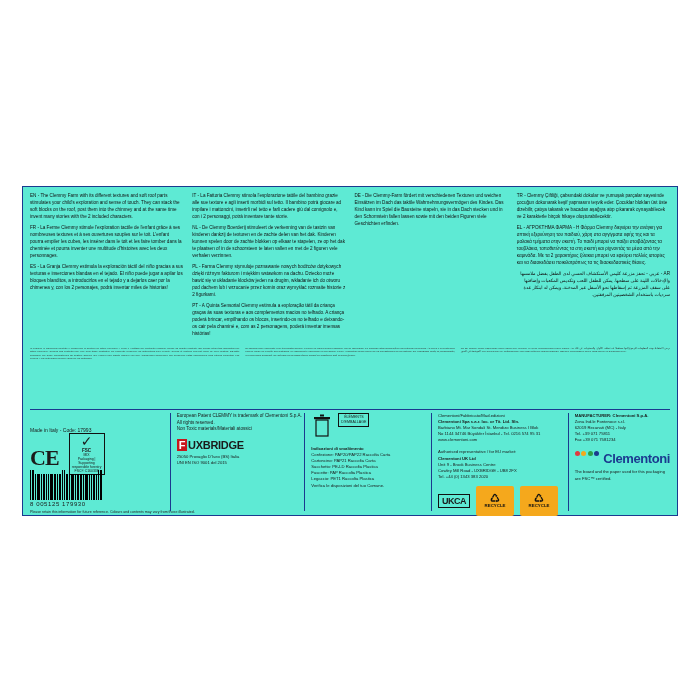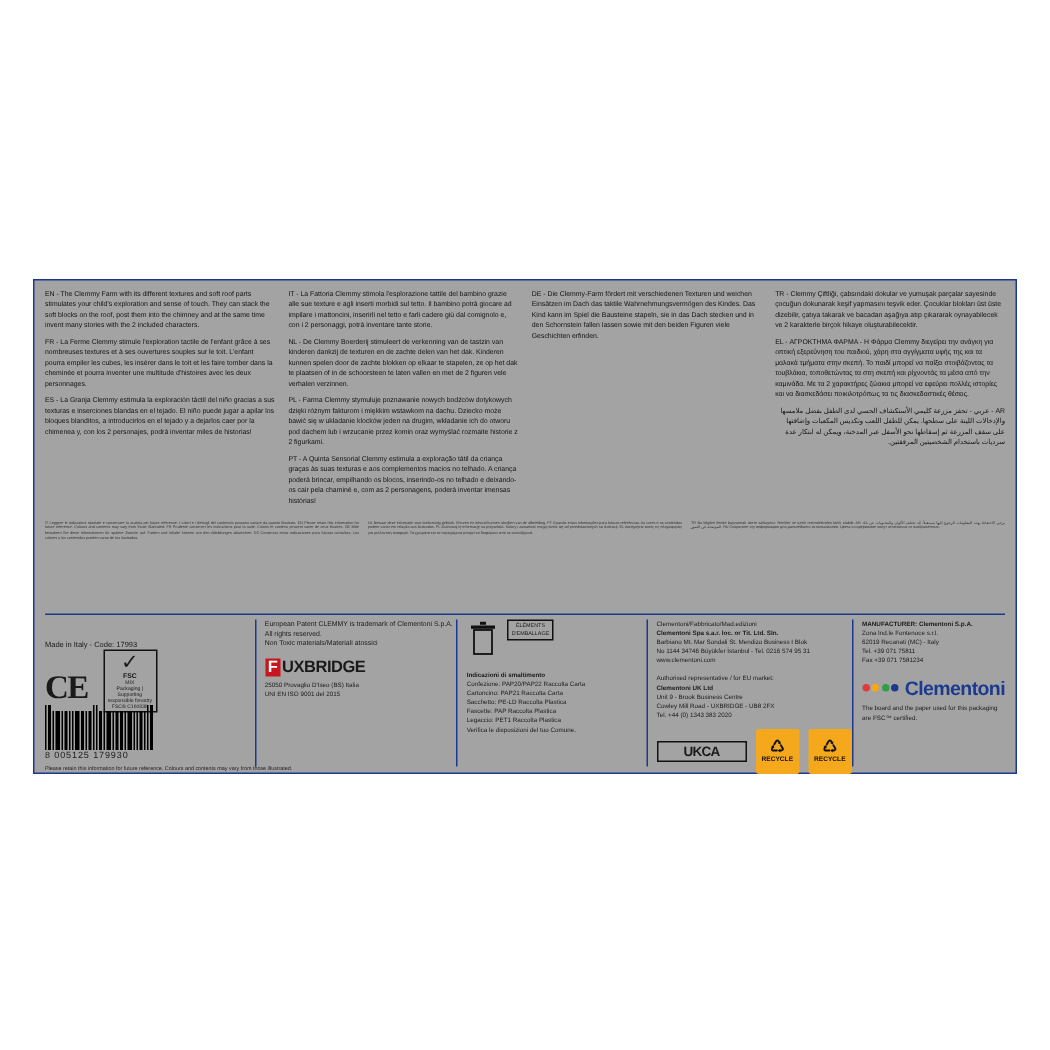--- a/index.html
+++ b/index.html
@@ -1,18 +1,18 @@
 <!DOCTYPE html>
 <html><head>
 <meta charset="utf-8">
 <style>
   html,body{margin:0;padding:0;background:#ffffff;}
   body{width:700px;height:700px;font-family:"Liberation Sans",sans-serif;color:#1a1a1a;}
   .page{position:relative;width:700px;height:700px;overflow:hidden;}
-  .panel{position:absolute;left:22px;top:186px;width:656px;height:330px;border:1px solid #1b3a8f;box-sizing:border-box;background:#a3a3a3;}
+  .panel{position:absolute;left:22px;top:186px;width:656px;height:330px;border:1px solid #1b3a8f;box-sizing:border-box;background:#5eead4;}
   .inner{position:absolute;left:0;top:0;right:0;bottom:0;padding:6px 7px;box-sizing:border-box;}
 
   
   .lang-cols{display:flex;gap:9px;}
   .lang-col{width:25%;}
   .lang-p{font-size:4.6px;line-height:1.5;margin:0 0 4.5px 0;text-align:left;color:#111;}
   .rtl{direction:rtl;text-align:right;}
 
   
   .legal{margin-top:5px;display:flex;gap:6px;}
@@ -43,25 +43,25 @@
   .fsc-label{font-size:4.6px;font-weight:bold;margin-top:1px;}
 
   .patent{font-size:4.6px;line-height:1.45;}
   .franplast{font-weight:bold;font-size:11px;margin-top:6px;letter-spacing:-0.3px;}
   .franplast .mark{display:inline-block;background:#c7161d;color:#fff;padding:0 2px;margin-right:1px;}
   .bin{width:22px;height:26px;}
   .smalltxt{font-size:4.2px;line-height:1.45;}
 
   .addr{font-size:4.2px;line-height:1.45;}
 
-  .uk{border:1px solid #111;padding:1px 17px;font-size:9px;font-weight:bold;display:inline-block;letter-spacing:-0.5px;}
+  .uk{border:1px solid #111;padding:1px 3px;font-size:9px;font-weight:bold;display:inline-block;letter-spacing:-0.5px;}
   .ukca-wrap{display:flex;align-items:center;gap:6px;margin-top:6px;}
   .rec-badge{background:#f5a81c;color:#111;width:38px;height:30px;border-radius:2px;display:flex;flex-direction:column;align-items:center;justify-content:center;font-size:4.4px;font-weight:bold;}
   .rec-badge .g{font-size:11px;line-height:10px;}
-  .clem-logo{display:flex;align-items:center;gap:4px;margin-top:8px;}
+  .clem-logo{display:flex;align-items:flex-start;gap:4px;margin-top:8px;}
   .clem-dots{display:flex;gap:1.5px;}
   .clem-dots span{width:5px;height:5px;border-radius:50%;display:block;}
   .clem-word{font-size:13px;font-weight:bold;letter-spacing:-0.4px;color:#1b3a8f;}
   .footnote{position:absolute;left:7px;right:7px;bottom:1px;font-size:3.6px;color:#222;}
   .tiny-center{font-size:3.6px;text-align:center;line-height:1.4;}
 </style>
 </head>
 <body>
 
 <div class="page">

